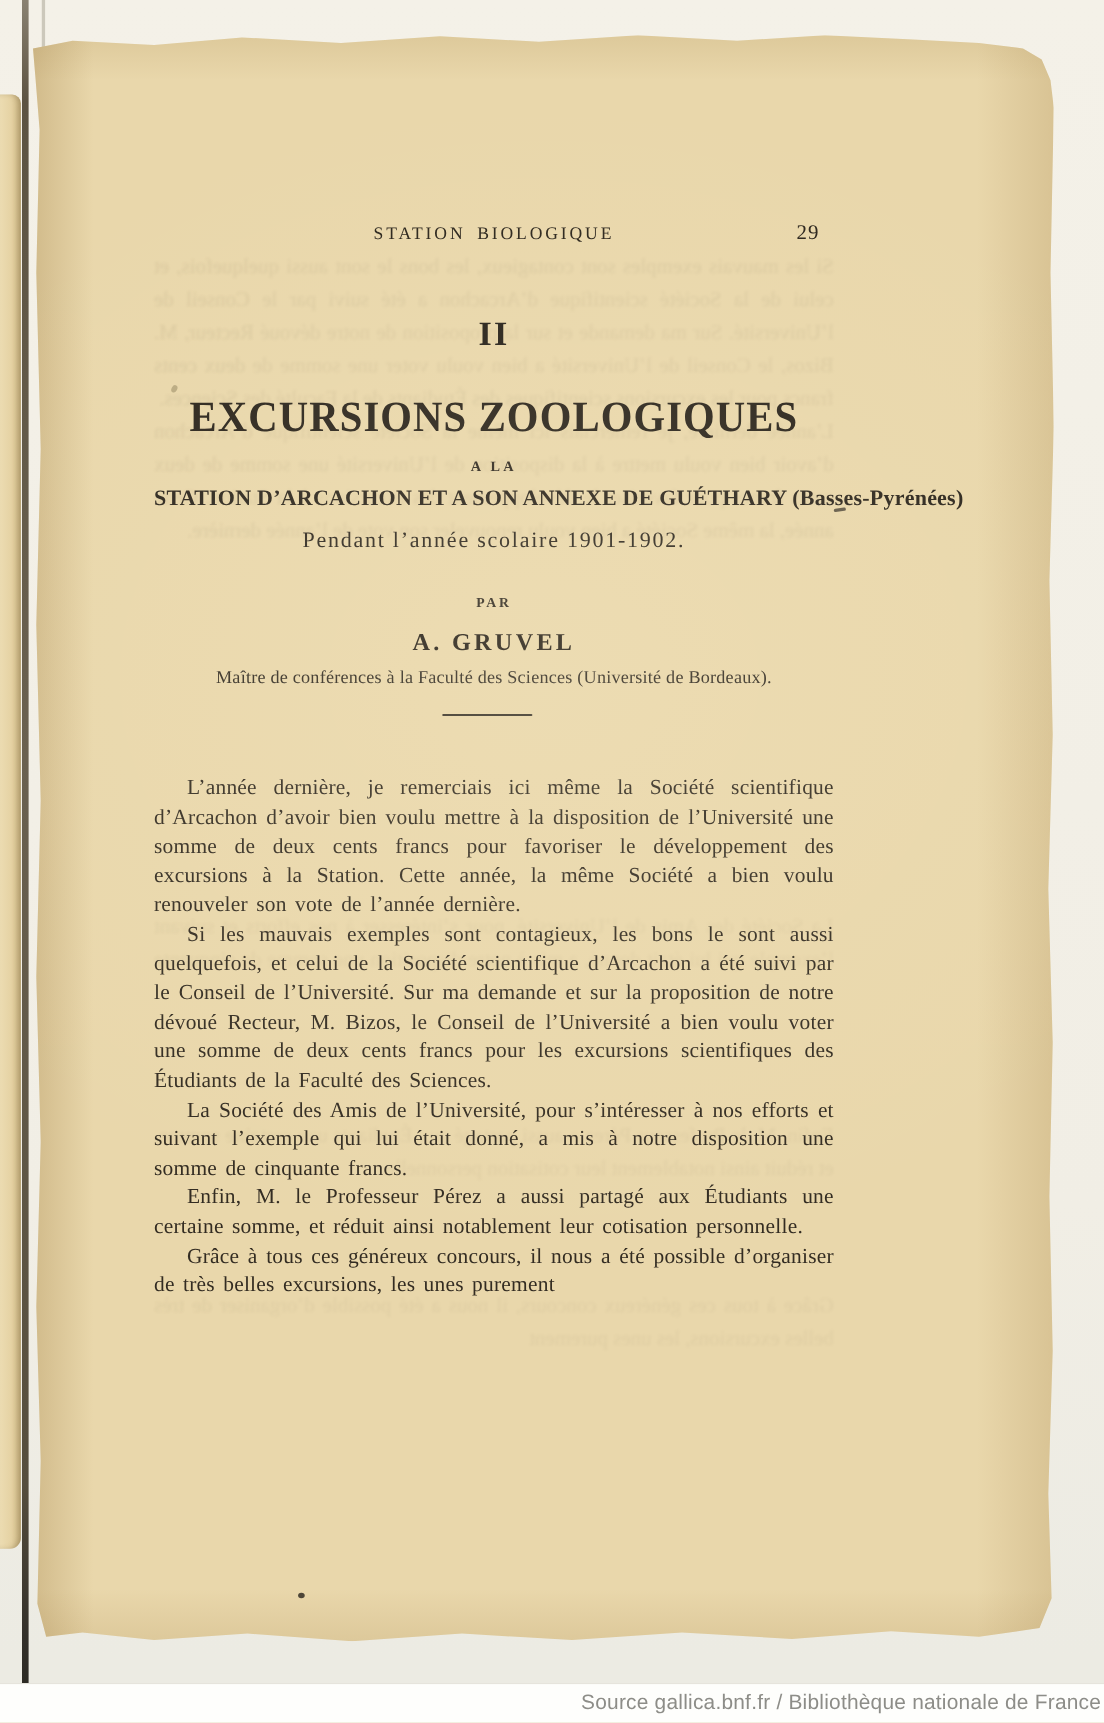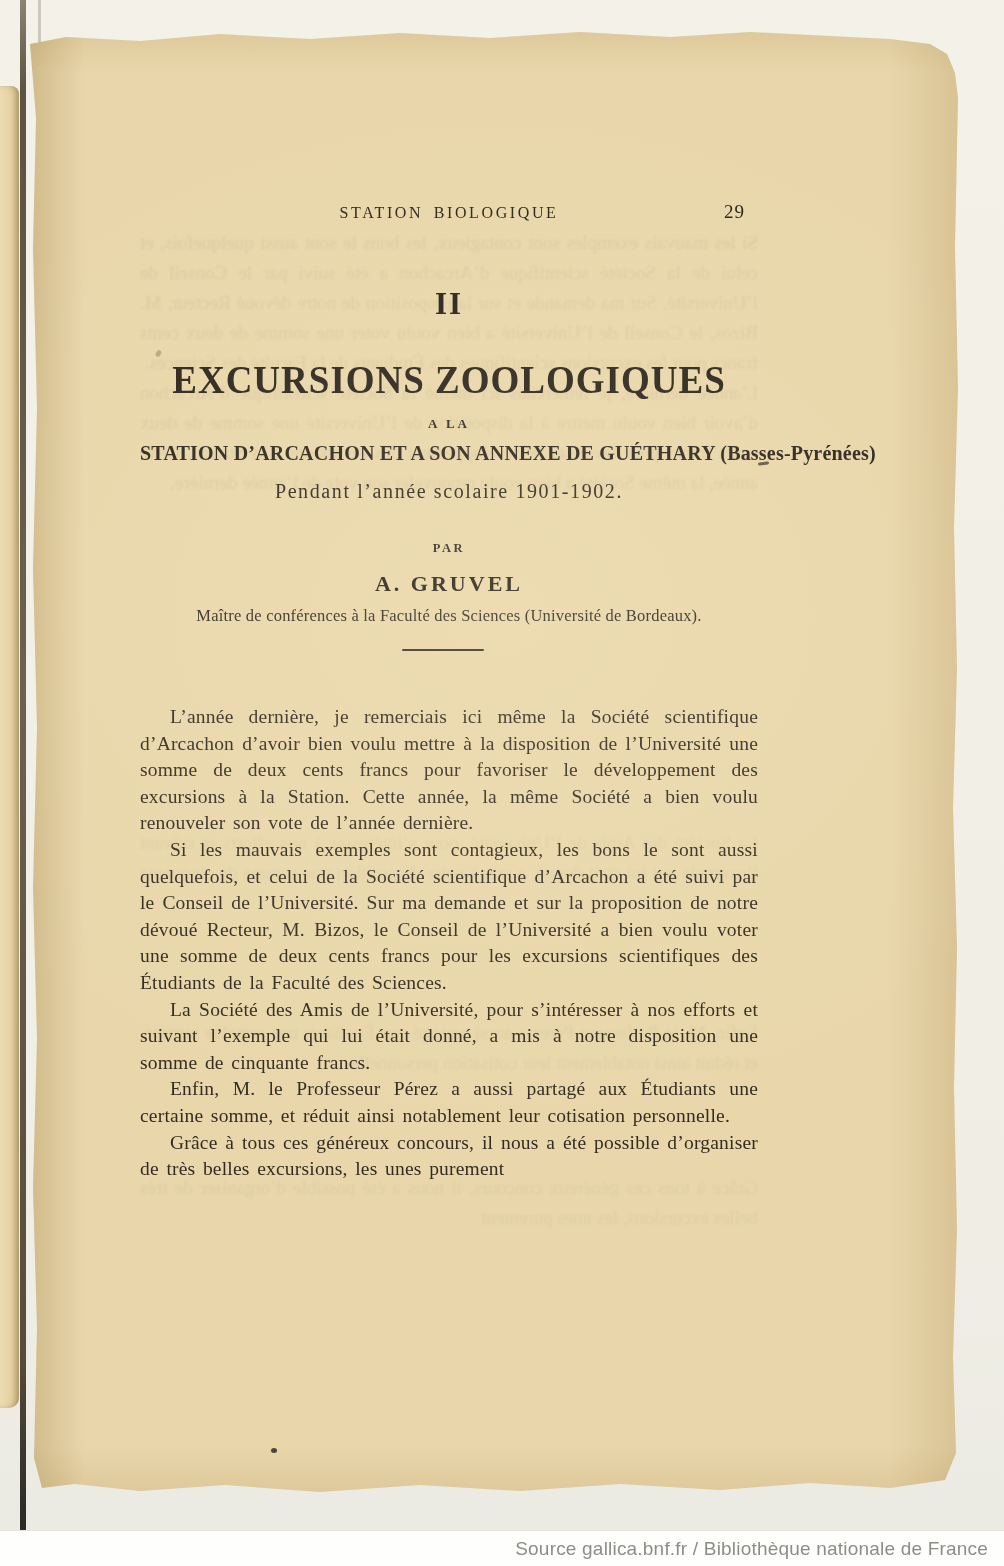--- a/index.html
+++ b/index.html
@@ -145,21 +145,21 @@
     background:#8c7d58;border-radius:50%;opacity:.5;transform:rotate(30deg);
   }
 
   
   .footer-bar{
     position:absolute;left:0;bottom:0;width:100%;height:36px;
     background:var(--footer-bg);
     border-top:1px solid #e6e4dc;
     z-index:5;
     display:flex;align-items:center;justify-content:flex-end;
-    padding-right:16px;
+    padding-right:3px;
   }
   .footer-credit{
     font-family:"Liberation Sans", sans-serif;
     font-size:19px;color:var(--footer-ink);letter-spacing:.2px;
   }
 </style>
 </head>
 <body>
 
 <div class="scan">

